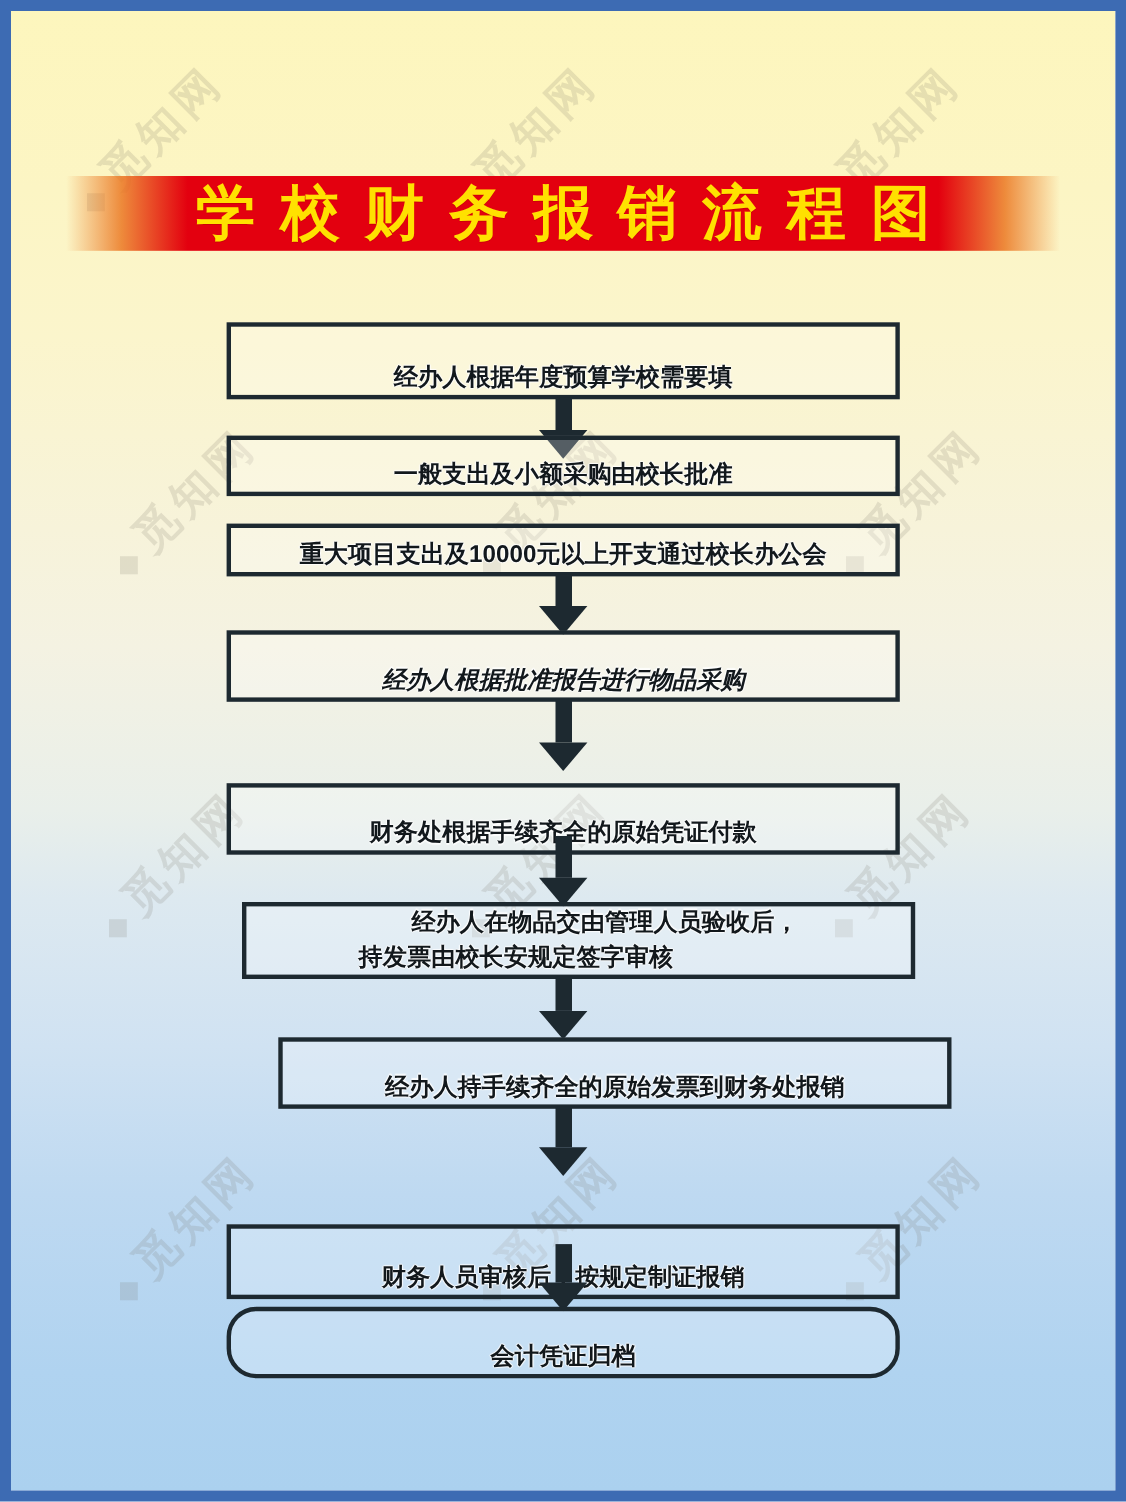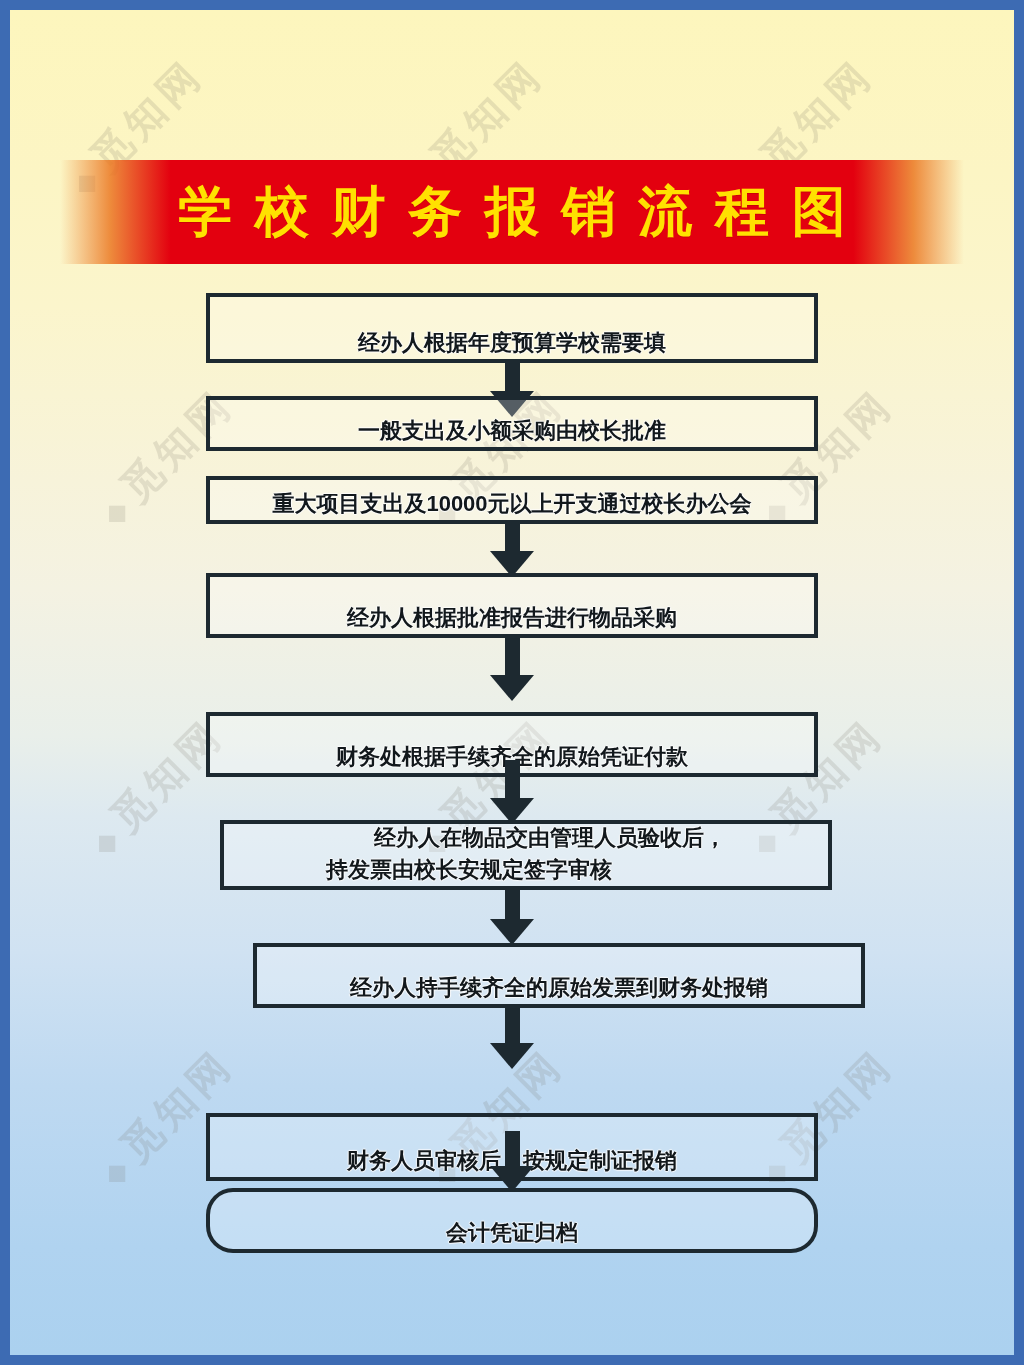--- a/index.html
+++ b/index.html
@@ -27,21 +27,21 @@
     color: rgba(110, 105, 95, 0.16);
     white-space: nowrap;
     pointer-events: none;
   }
   .watermark .wm-logo {
     font-size: 30px;
     margin-right: 4px;
   }
   .banner {
     position: absolute;
-    top: 150px; left: 0; right: 0; height: 104px;
+    top: 150px; left: 0; right: 0; height: 68px;
     background: linear-gradient(to right,
       rgba(227,0,15,0) 5%, rgba(235,120,35,0.85) 10%,
       #e3000f 16%, #e3000f 84%,
       rgba(235,120,35,0.85) 90%, rgba(227,0,15,0) 95%);
     display: flex;
     align-items: center;
     justify-content: center;
   }
   .banner-title {
     color: #ffe100;
@@ -135,21 +135,21 @@
 
   <div class="box" style="top:466px;height:48px;">
     <div class="line">重大项目支出及10000元以上开支通过校长办公会</div>
   </div>
 
   <div class="arrow" style="top:512px;height:55px;">
     <div class="arrow-shaft"></div>
     <div class="arrow-head"></div>
   </div>
 
-  <div class="box" style="top:563px;height:65px;">
+  <div class="box" style="top:563px;height:65px;font-style:italic;">
     <div class="line">经办人根据批准报告进行物品采购</div>
   </div>
 
   <div class="arrow" style="top:626px;height:65px;">
     <div class="arrow-shaft"></div>
     <div class="arrow-head"></div>
   </div>
 
   <div class="box" style="top:702px;height:65px;">
     <div class="line">财务处根据手续齐全的原始凭证付款</div>

